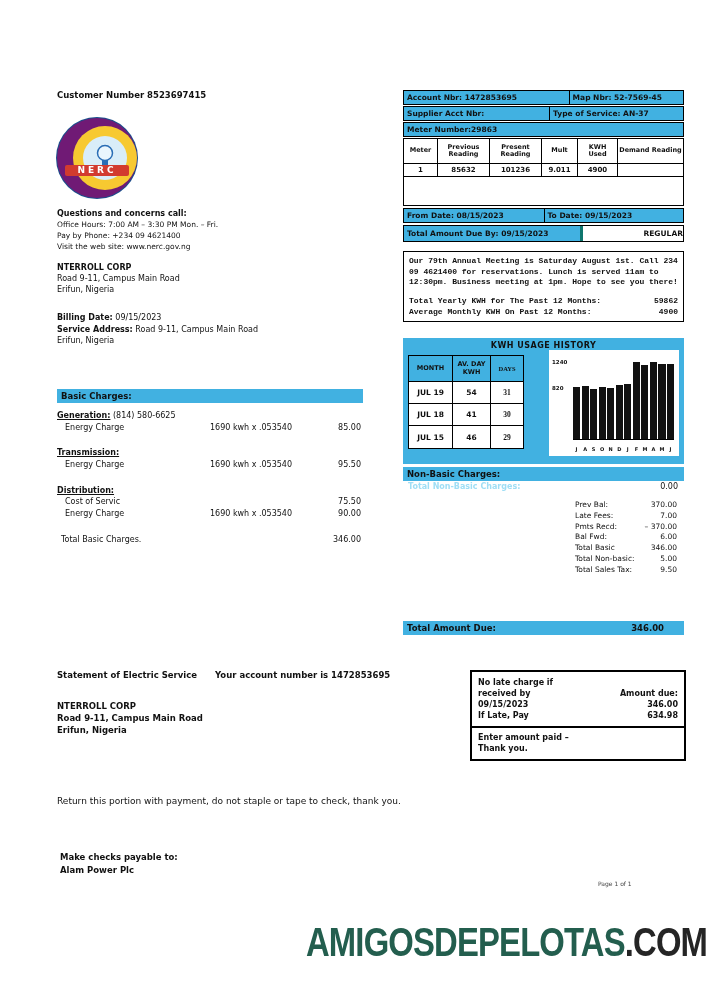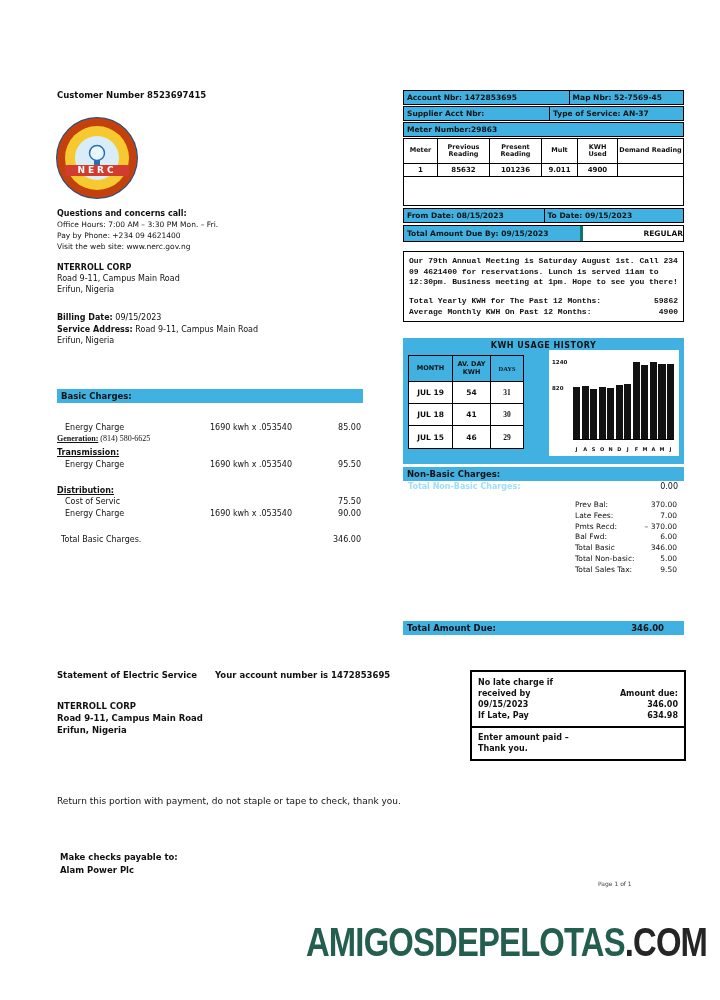--- a/index.html
+++ b/index.html
@@ -9,21 +9,21 @@
   .bold { font-weight:bold; }
   .u { text-decoration:underline; }
   .fs75 { font-size:7.5px; }
   .fs8 { font-size:8px; }
   .fs85 { font-size:8.5px; }
   .lh11 { line-height:11px; }
 
   .blue-bar { background:#41b1e1; padding:2px 4px; }
 
   
-  .logo-outer { width:80px; height:80px; border-radius:50%; background:#c2410c; display:flex; align-items:center; justify-content:center; position:relative; box-shadow:0 0 0 1px #1a4f8c; }
+  .logo-outer { width:80px; height:80px; border-radius:50%; background:#701a75; display:flex; align-items:center; justify-content:flex-end; position:relative; box-shadow:0 0 0 1px #1a4f8c; }
   .logo-mid { width:64px; height:64px; border-radius:50%; background:#f7c931; display:flex; align-items:center; justify-content:center; }
   .logo-inner { width:44px; height:44px; border-radius:50%; background:#d9edf9; display:flex; align-items:center; justify-content:center; overflow:hidden; }
   .logo-band { position:absolute; left:8px; right:8px; top:47px; background:#d23b2f; color:#fff; font-size:9px; font-weight:bold; text-align:center; letter-spacing:3px; border-radius:2px; line-height:11px; }
 
   
   .charge-row { font-size:8px; }
   .cname { padding-left:8px; }
   .ccalc { position:absolute; left:153px; }
   .camt { position:absolute; right:2px; }
 
@@ -117,21 +117,21 @@
     </div>
     <div>
       <span class="bold">Service Address:</span>
       <span>Road 9-11, Campus Main Road</span>
     </div>
     <div>Erifun, Nigeria</div>
   </div>
 
   <div class="abs blue-bar bold fs85" style="left:57px;top:389px;width:306px;">Basic Charges:</div>
 
-  <div class="abs fs8" style="left:57px;top:434px;font-family:Liberation Serif, serif;">
+  <div class="abs fs8" style="left:57px;top:411px;">
     <span class="bold u">Generation:</span>
     <span>(814) 580-6625</span>
   </div>
   <div class="abs charge-row" style="left:57px;top:423px;width:306px;">
     <span class="cname">Energy Charge</span>
     <span class="ccalc">1690 kwh x .053540</span>
     <span class="camt">85.00</span>
   </div>
 
   <div class="abs fs8" style="left:57px;top:448px;">

